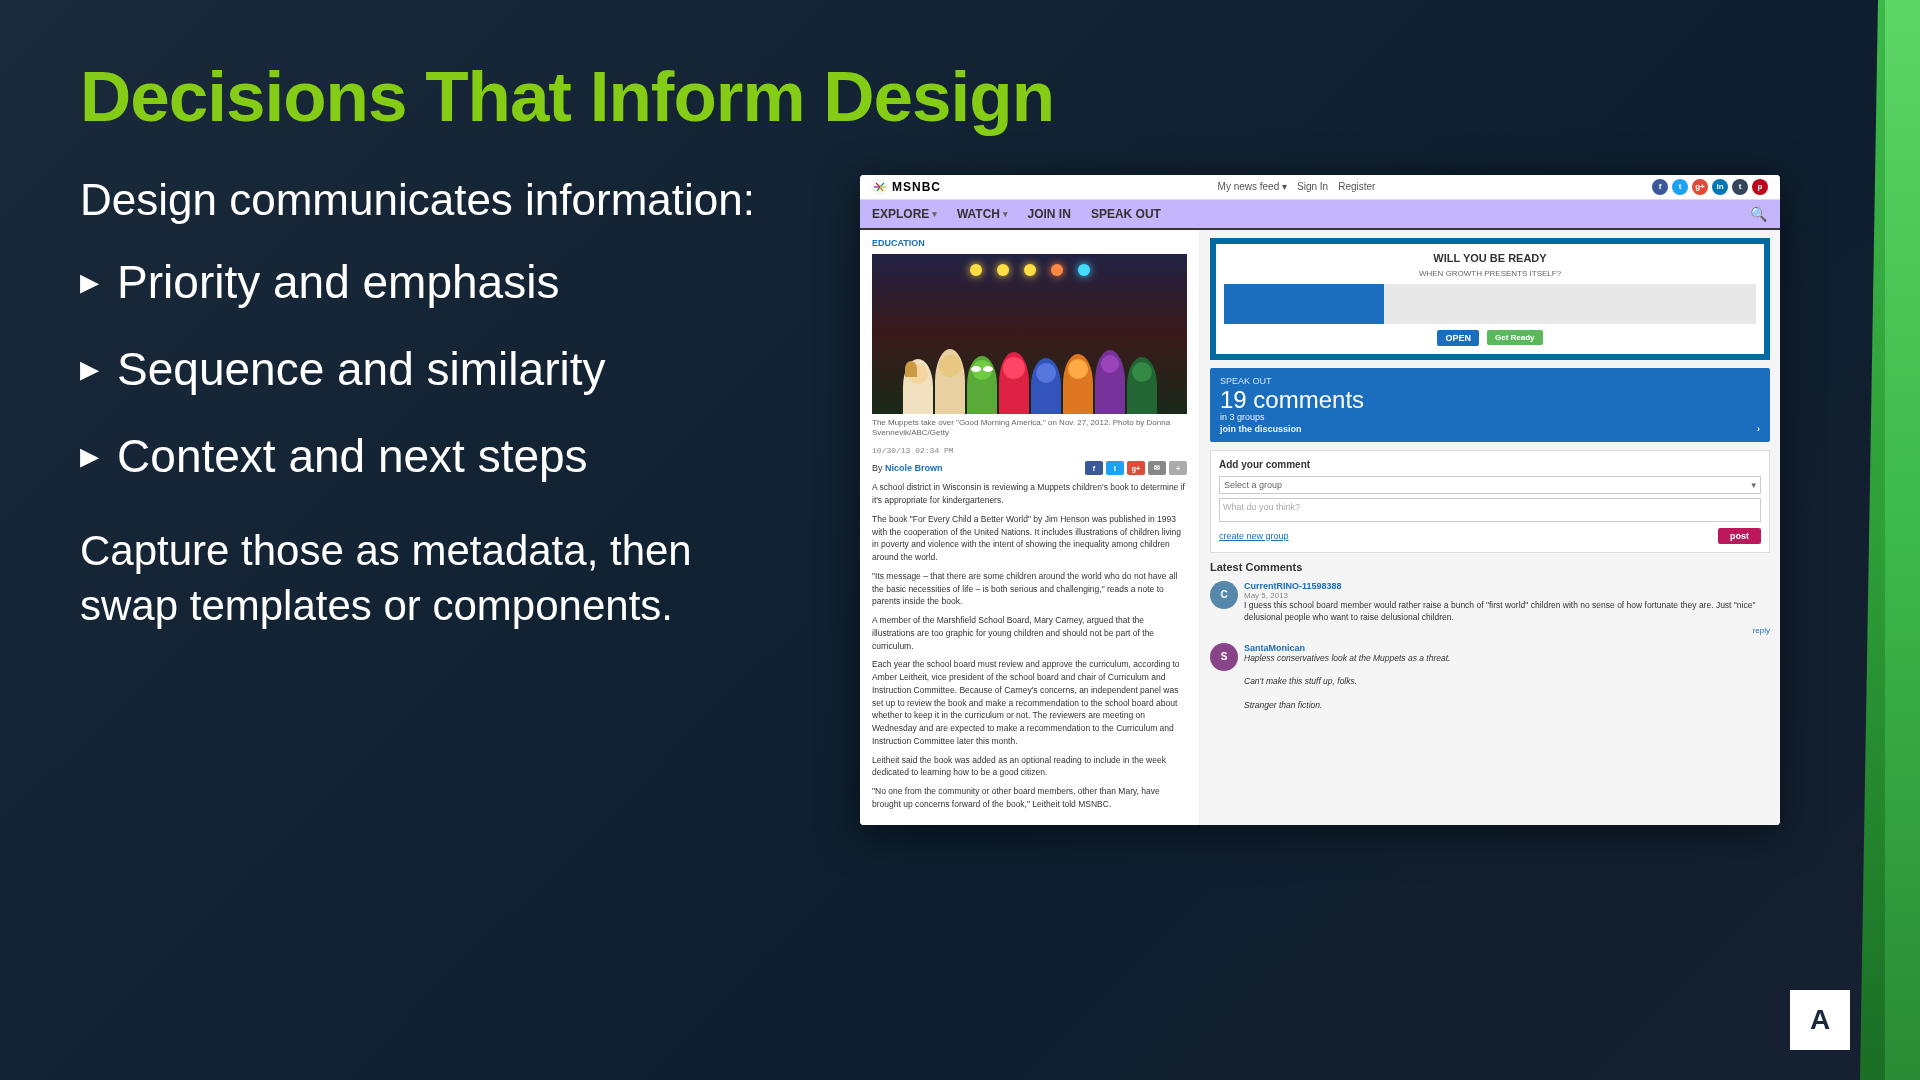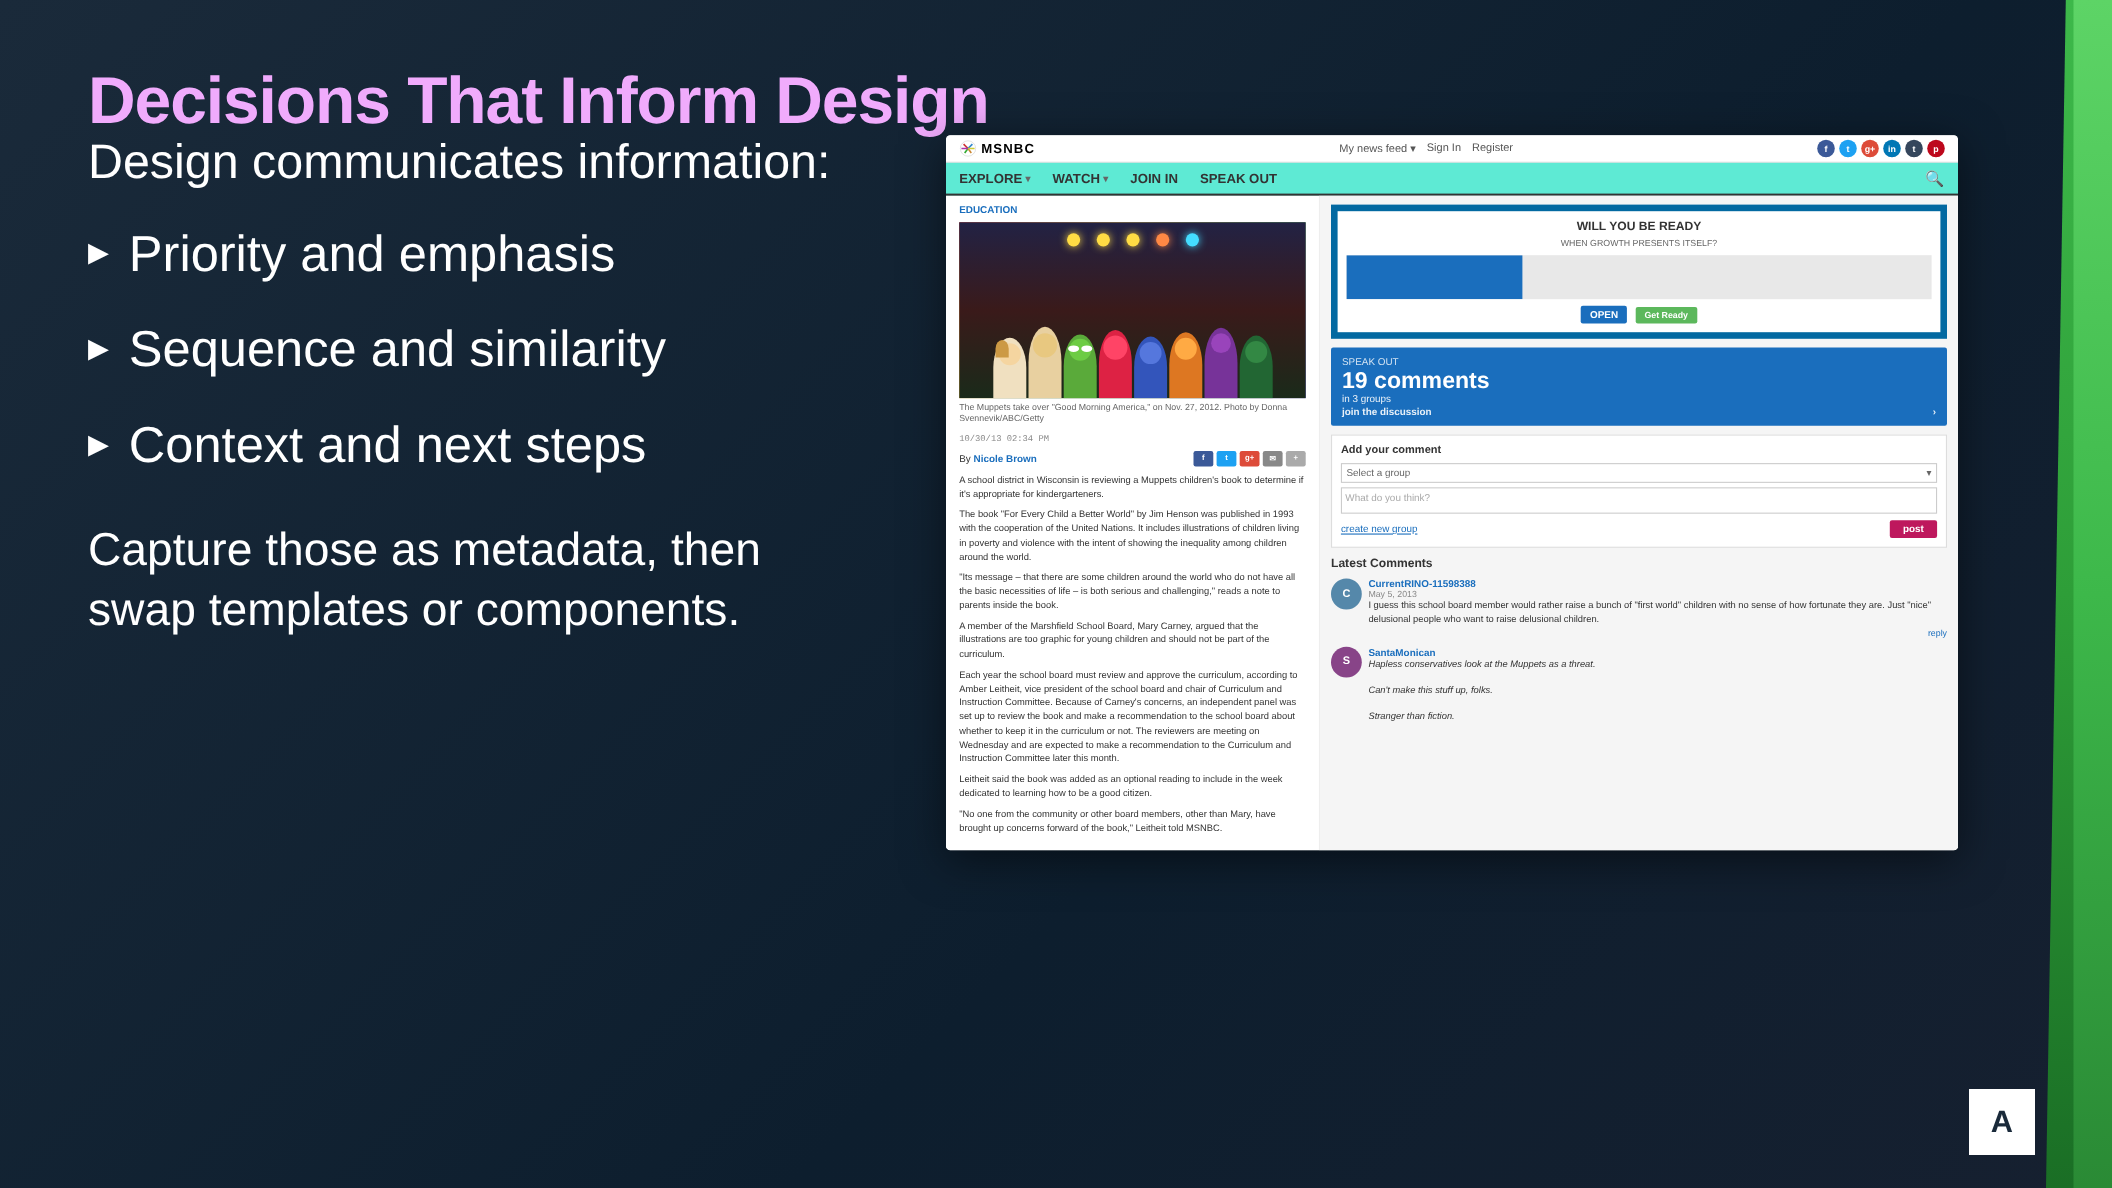--- a/index.html
+++ b/index.html
@@ -56,24 +56,25 @@
     .content-area {
       position: absolute;
       top: 0;
       left: 0;
       width: 1860px;
       height: 1080px;
       padding: 60px 80px 60px 80px;
     }
 
     .main-title {
-      font-size: 60px;
+      font-size: 71px;
       font-weight: 900;
-      color: #f0abfc;
+      color: #84cc16;
       line-height: 1.05;
+      margin-bottom: 40px;
       letter-spacing: -1px;
     }
 
     .subtitle {
       font-size: 44px;
       font-weight: 400;
       color: #ffffff;
       margin-bottom: 30px;
     }
 
@@ -180,21 +181,21 @@
     }
 
     .si-fb { background: #3b5998; }
     .si-tw { background: #1da1f2; }
     .si-gp { background: #dd4b39; }
     .si-li { background: #0077b5; }
     .si-tm { background: #35465c; }
     .si-pi { background: #bd081c; }
 
     .msnbc-nav {
-      background: #5eead4;
+      background: #c4b5fd;
       border-bottom: 2px solid #333;
       padding: 6px 12px;
       display: flex;
       align-items: center;
       gap: 20px;
     }
 
     .msnbc-nav-item {
       font-size: 12px;
       font-weight: 700;
@@ -440,22 +441,22 @@
     }
 
     .speak-out-label {
       font-size: 9px;
       text-transform: uppercase;
       opacity: 0.8;
       margin-bottom: 2px;
     }
 
     .speak-out-count {
-      font-size: 21px;
-      font-weight: 700;
+      font-size: 24px;
+      font-weight: 400;
       line-height: 1;
     }
 
     .speak-out-sub {
       font-size: 9px;
       opacity: 0.9;
     }
 
     .speak-out-link {
       display: flex;

